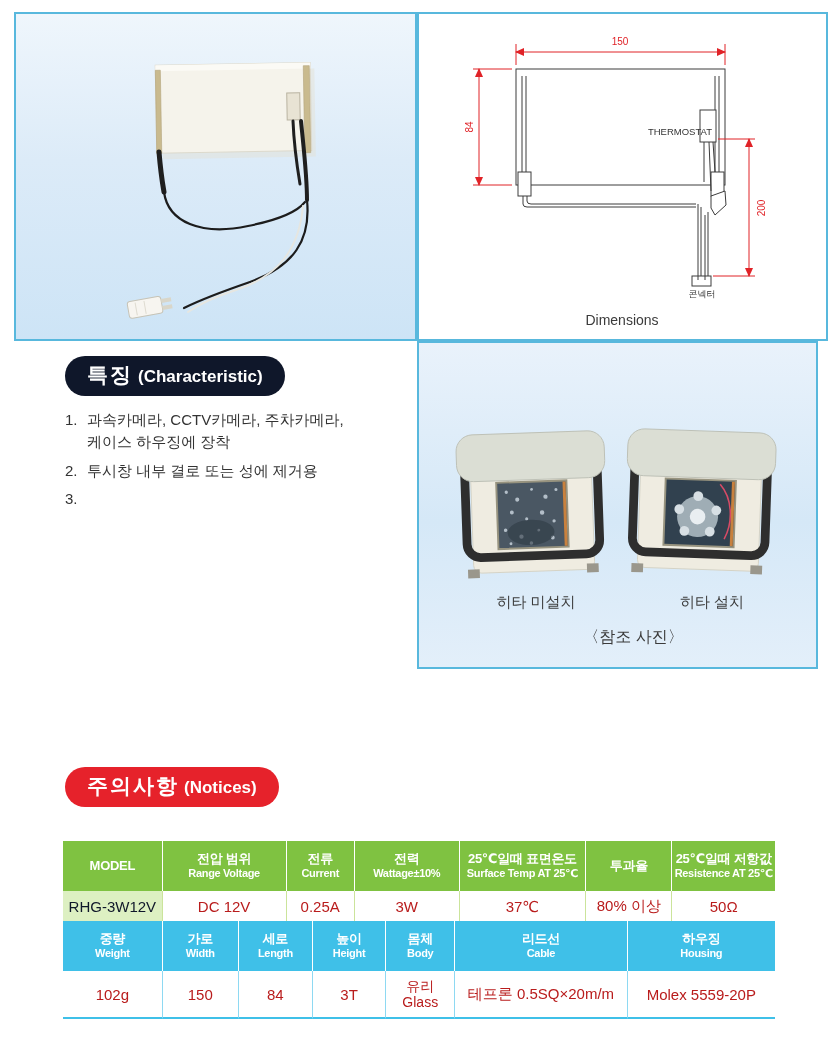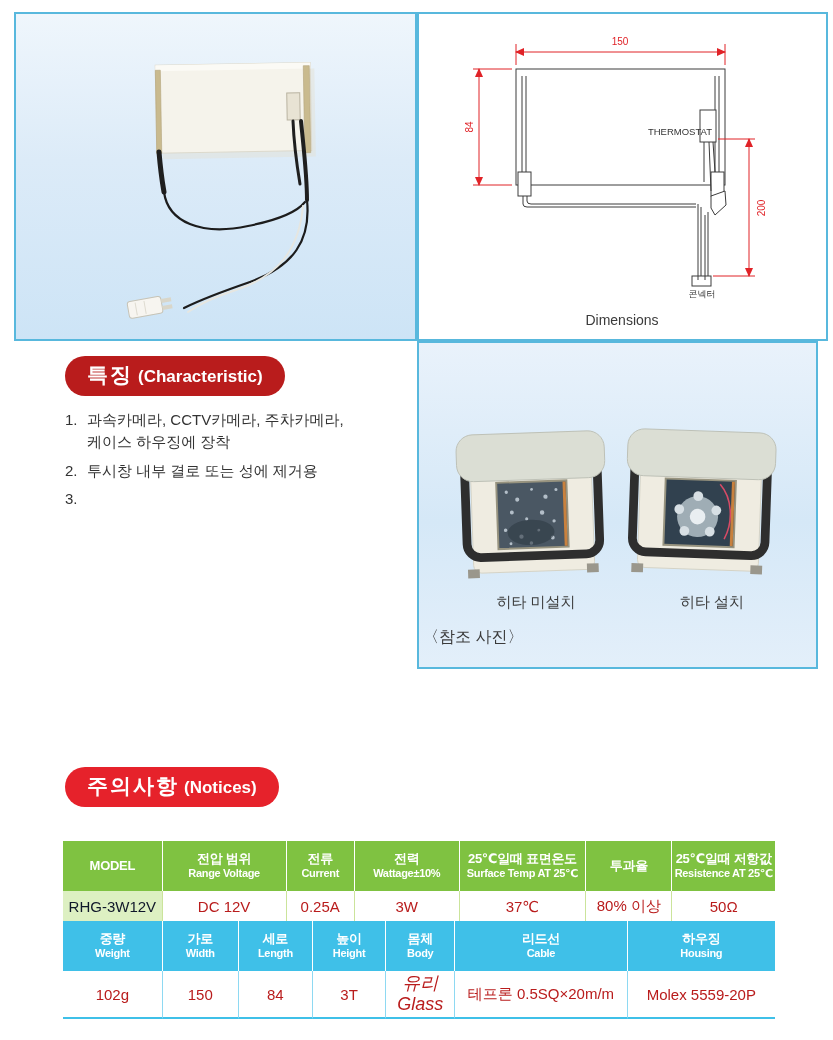--- a/index.html
+++ b/index.html
@@ -11,29 +11,29 @@
   .box{position:absolute;border:2px solid #58B8DD;box-sizing:border-box;}
   .box-product{left:14px;top:12px;width:403px;height:329px;
     background:linear-gradient(180deg,#EFF6FC 0%,#DCEBF8 45%,#CDE4F6 100%);}
   .box-dims{left:417px;top:12px;width:411px;height:329px;background:#ffffff;}
   .box-ref{left:417px;top:341px;width:401px;height:328px;
     background:linear-gradient(180deg,#E9F2FB 0%,#D5E8F7 55%,#E3EFFA 100%);}
   .box svg{position:absolute;left:0;top:0;width:100%;height:100%;}
   .ref-caption{position:absolute;font-size:15px;color:#3B3B3B;text-align:center;width:170px;}
   .ref-caption.left{left:32px;top:250px;}
   .ref-caption.right{left:208px;top:250px;}
-  .ref-note{position:absolute;left:4px;top:284px;width:100%;text-align:left;
+  .ref-note{position:absolute;left:16px;top:284px;width:100%;text-align:center;
     font-size:16px;color:#3B3B3B;}
   
   .section{position:absolute;}
   .sec-characteristic{left:65px;top:356px;width:360px;}
   .sec-notices{left:65px;top:739px;width:700px;margin-top:28px;}
   .badge{display:inline-flex;align-items:baseline;gap:5px;border-radius:22px;
     padding:5px 22px 7px 22px;color:#fff;}
-  .badge-blue{background:#b91c1c;}
+  .badge-blue{background:#0f172a;}
   .badge-red{background:#E6222B;}
   .badge .b-main{font-size:21px;font-weight:bold;letter-spacing:2px;}
   .badge .b-sub{font-size:17px;font-weight:bold;letter-spacing:0;}
   
   .char-list{margin-top:13px;color:#333;font-size:15px;}
   .char-item{display:flex;margin-bottom:7px;line-height:1.45;}
   .char-item .num{width:22px;flex:none;}
   .char-item .txt{white-space:pre-line;}
   
   .notice-lines{margin-top:9px;color:#E6222B;font-size:14px;line-height:1.4;}
@@ -49,21 +49,21 @@
   .hk{font-size:13px;line-height:1.2;letter-spacing:-0.3px;}
   .he{font-size:11px;font-weight:bold;line-height:1.25;letter-spacing:-0.3px;}
   .he:empty{display:none;}
   .spec-table td{background:#fff;text-align:center;vertical-align:middle;color:#b91c1c;
     font-size:15px;padding:0;}
   .t1 td{height:31px;border-right:1px solid #CBE49B;border-bottom:2px solid #7FC241;}
   .t1 td:last-child{border-right:none;}
   .t1 td.model-cell{background:#DDF0C2;color:#0f172a;}
   .t2 td{height:46px;border-right:1px solid #8ED9F2;border-bottom:2px solid #3FC0E8;}
   .t2 td:last-child{border-right:none;}
-  .cell-two{font-size:18px;line-height:1.15;font-style:italic;}
+  .cell-two{font-size:14px;line-height:1.15;}
 </style>
 </head>
 <body>
 
 <div class="page">
 
   <div class="box box-product">
     <svg viewBox="0 0 399 325">
       <g transform="rotate(-1 215 95)">
         <rect x="143" y="53" width="153" height="88" fill="#E3E1D6" opacity="0.5" transform="translate(3,3)"></rect>

